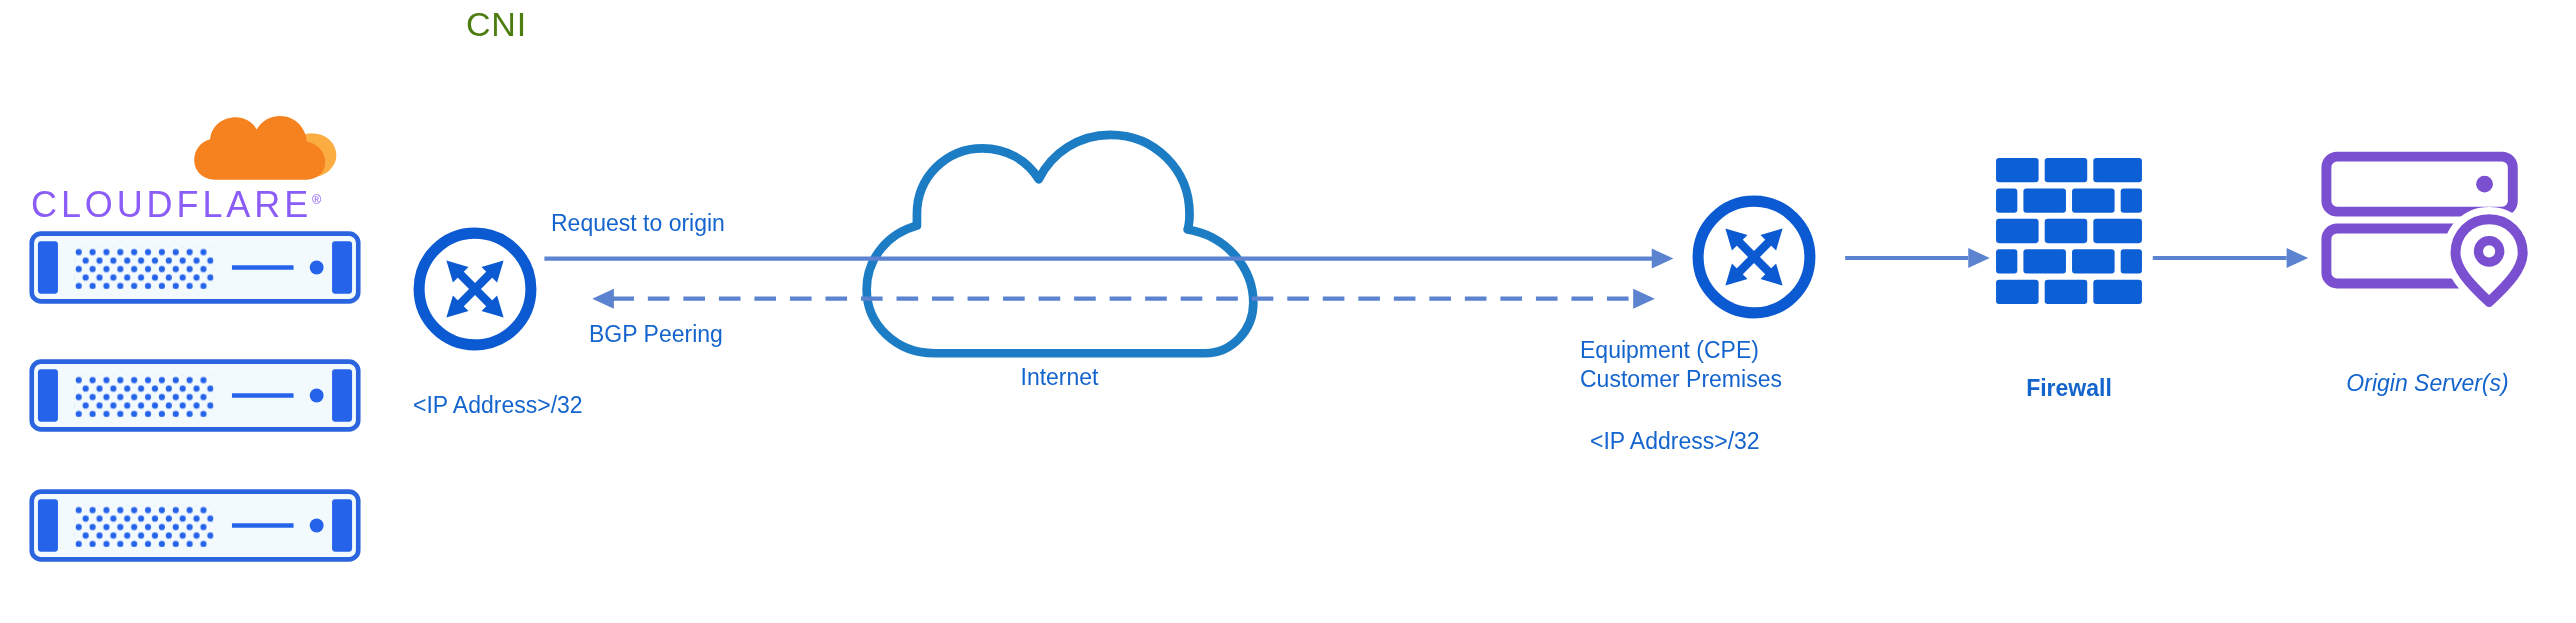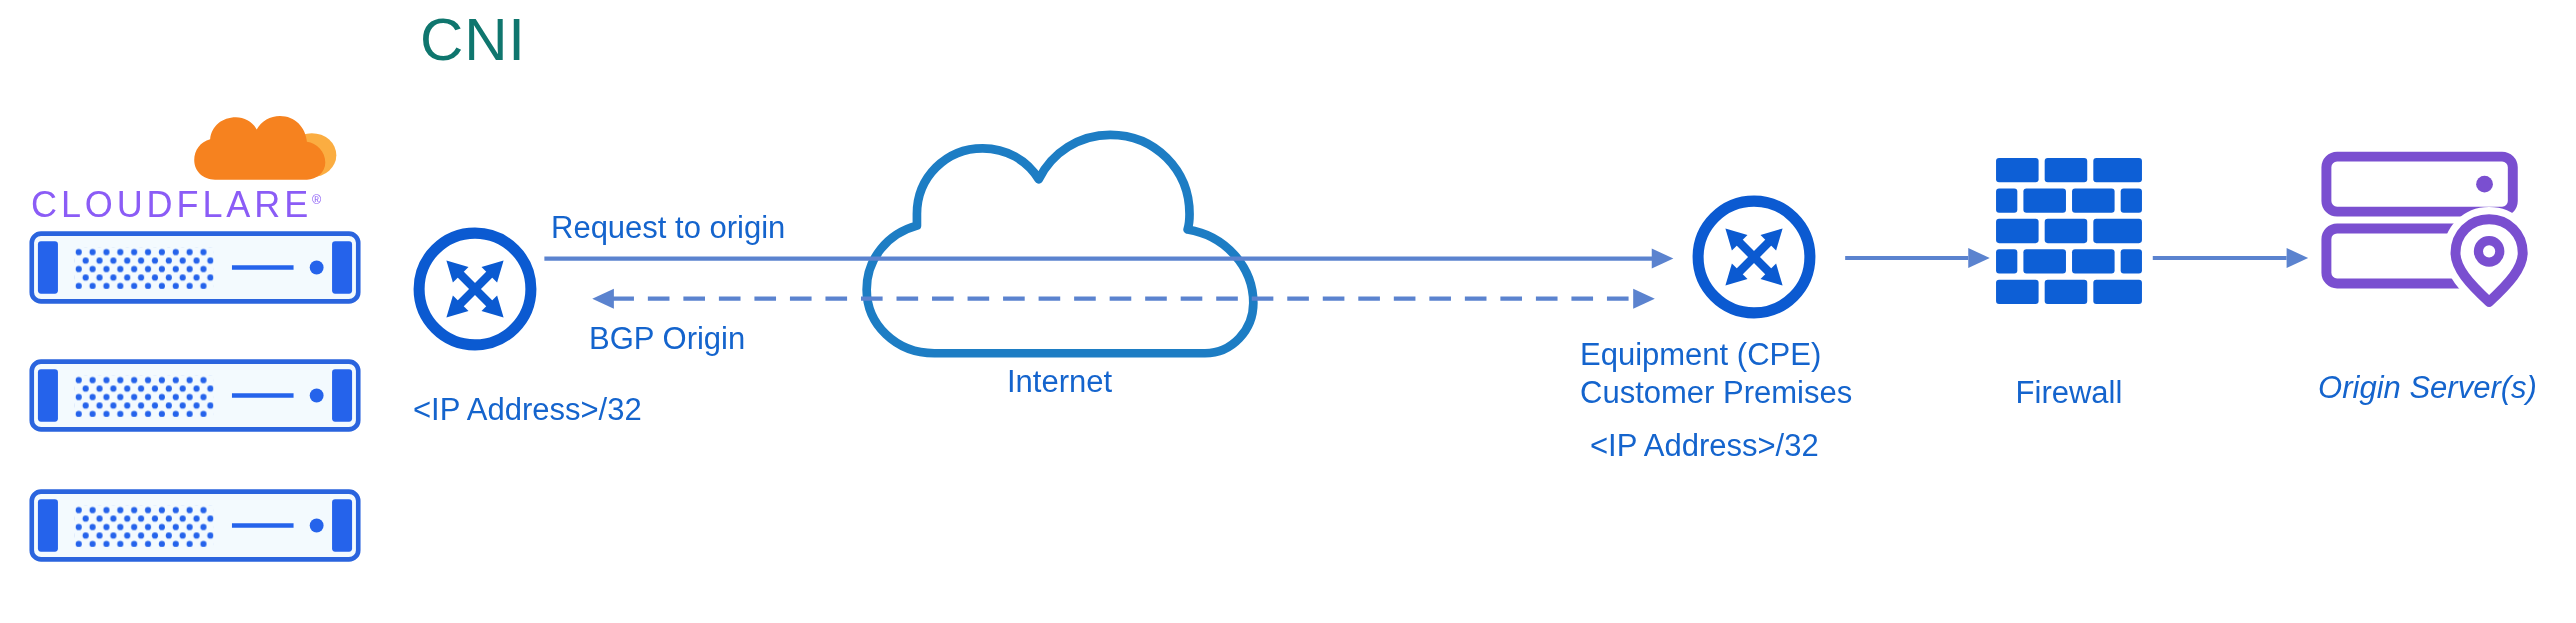--- a/index.html
+++ b/index.html
@@ -2,26 +2,26 @@
 <html style="font-size:12.4px"><head>
 <meta charset="utf-8">
 <style>
   html,body { margin:0; padding:0; background:#ffffff; }
   .canvas {
     position:relative; width:2576px; height:624px; background:#ffffff;
     font-family:"Liberation Sans", sans-serif; overflow:hidden;
   }
   .abs { position:absolute; }
   .label {
-    position:absolute; color:#1464cd; font-size:31px; line-height:1.24;
+    position:absolute; color:#1464cd; font-size:23px; line-height:1.24;
     white-space:nowrap;
   }
   .title {
-    position:absolute; left:420px; top:4.6px; color:#0f766e;
-    font-size:60px; font-weight:500; letter-spacing:0.8px;
+    position:absolute; left:466px; top:4.6px; color:#4d7c0f;
+    font-size:34px; font-weight:500; letter-spacing:0.8px;
   }
   .cf-word {
     position:absolute; left:31px; top:184px; width:340px;
     color:#8b5cf6; font-size:36px; font-weight:400; letter-spacing:3.9px;
     white-space:nowrap;
   }
   .cf-word sup { font-size:12.4px; letter-spacing:0; vertical-align:super; }
   .center { text-align:center;margin-top:40px; }
 </style>
 </head>
@@ -122,21 +122,21 @@
     <g stroke="#5b83cf" fill="#5b83cf">
       <line x1="12" y1="68" x2="1448" y2="68" stroke-width="5.5"></line>
       <polygon points="1474,68 1446,55 1446,81" stroke="none"></polygon>
       <line x1="100" y1="120" x2="1424" y2="120" stroke-width="5.5" stroke-dasharray="28 18"></line>
       <polygon points="74,120 102,107 102,133" stroke="none"></polygon>
       <polygon points="1450,120 1422,107 1422,133" stroke="none"></polygon>
     </g>
   </svg>
 
   <div class="label" style="left:551px; top:209px;">Request to origin</div>
-  <div class="label" style="left:589px; top:320px;">BGP Origin</div>
+  <div class="label" style="left:589px; top:320px;">BGP Peering</div>
   <div class="label center" style="left:959px; top:323px; width:201px;">Internet</div>
 
   <div class="abs" style="left:1689px; top:192px;">
     <svg width="130" height="130" viewBox="0 0 100 100">
       <circle cx="50" cy="50" r="43" fill="#ffffff" stroke="#0b5ad1" stroke-width="8.5"></circle>
       <g stroke="#0b5ad1" stroke-width="6.5" stroke-linecap="round">
         <line x1="37" y1="63" x2="63" y2="37"></line>
         <line x1="37" y1="37" x2="63" y2="63"></line>
       </g>
       <g fill="#0b5ad1">
@@ -174,21 +174,21 @@
         <rect x="2" y="62" width="14" height="16" rx="2"></rect>
           <rect x="20" y="62" width="28" height="16" rx="2"></rect>
           <rect x="52" y="62" width="28" height="16" rx="2"></rect>
           <rect x="84" y="62" width="14" height="16" rx="2"></rect>
         <rect x="2" y="82" width="28" height="16" rx="2"></rect>
           <rect x="34" y="82" width="28" height="16" rx="2"></rect>
           <rect x="66" y="82" width="32" height="16" rx="2"></rect>
       </g>
     </svg>
   </div>
-  <div class="label center" style="left:1993px; top:334px; width:152px;">Firewall</div>
+  <div class="label center" style="left:1993px; top:334px; width:152px;font-weight:bold;">Firewall</div>
 
   <svg class="abs" style="left:2151px; top:238px;" width="162" height="40" viewBox="0 0 210 52">
     <line x1="2" y1="26" x2="176" y2="26" stroke="#5b83cf" stroke-width="5.5"></line>
     <polygon points="204,26 176,13 176,39" fill="#5b83cf"></polygon>
   </svg>
 
   <div class="abs" style="left:2321px; top:149px;">
     <svg width="214" height="165" viewBox="0 0 140 108">
       <rect x="3.5" y="5" width="122" height="36" rx="7" fill="#ffffff" stroke="#7a4fd0" stroke-width="6.5"></rect>
       <circle cx="107" cy="23" r="5.5" fill="#7a4fd0"></circle>

